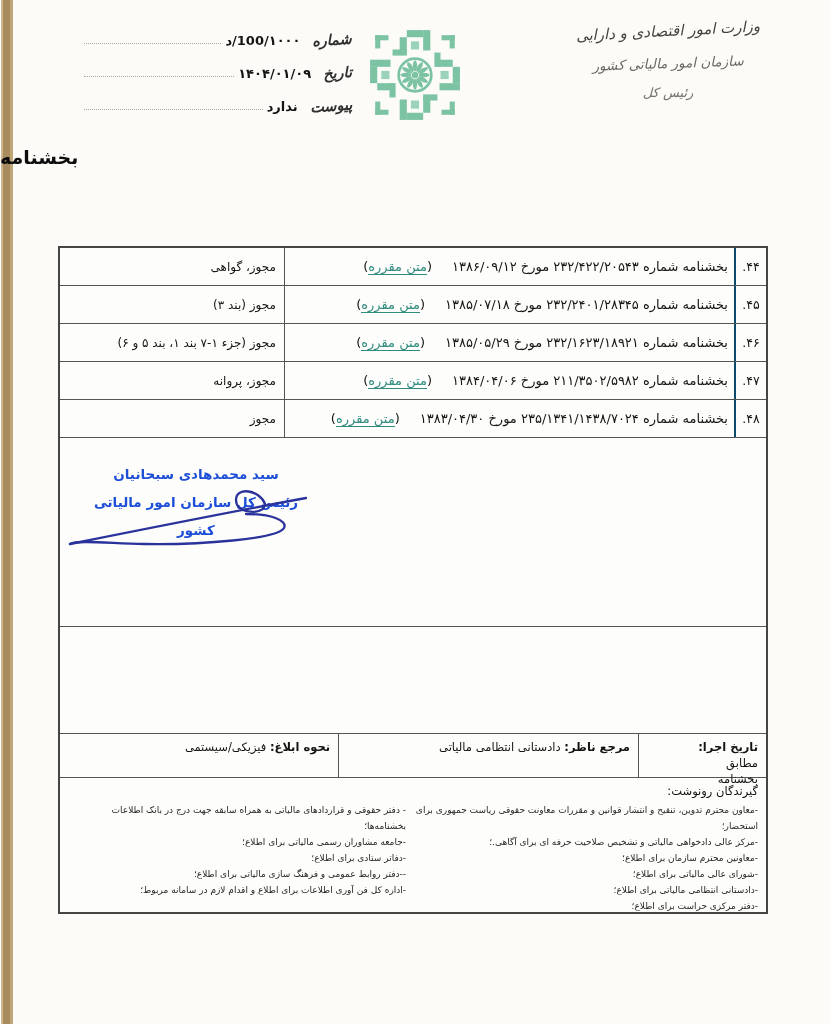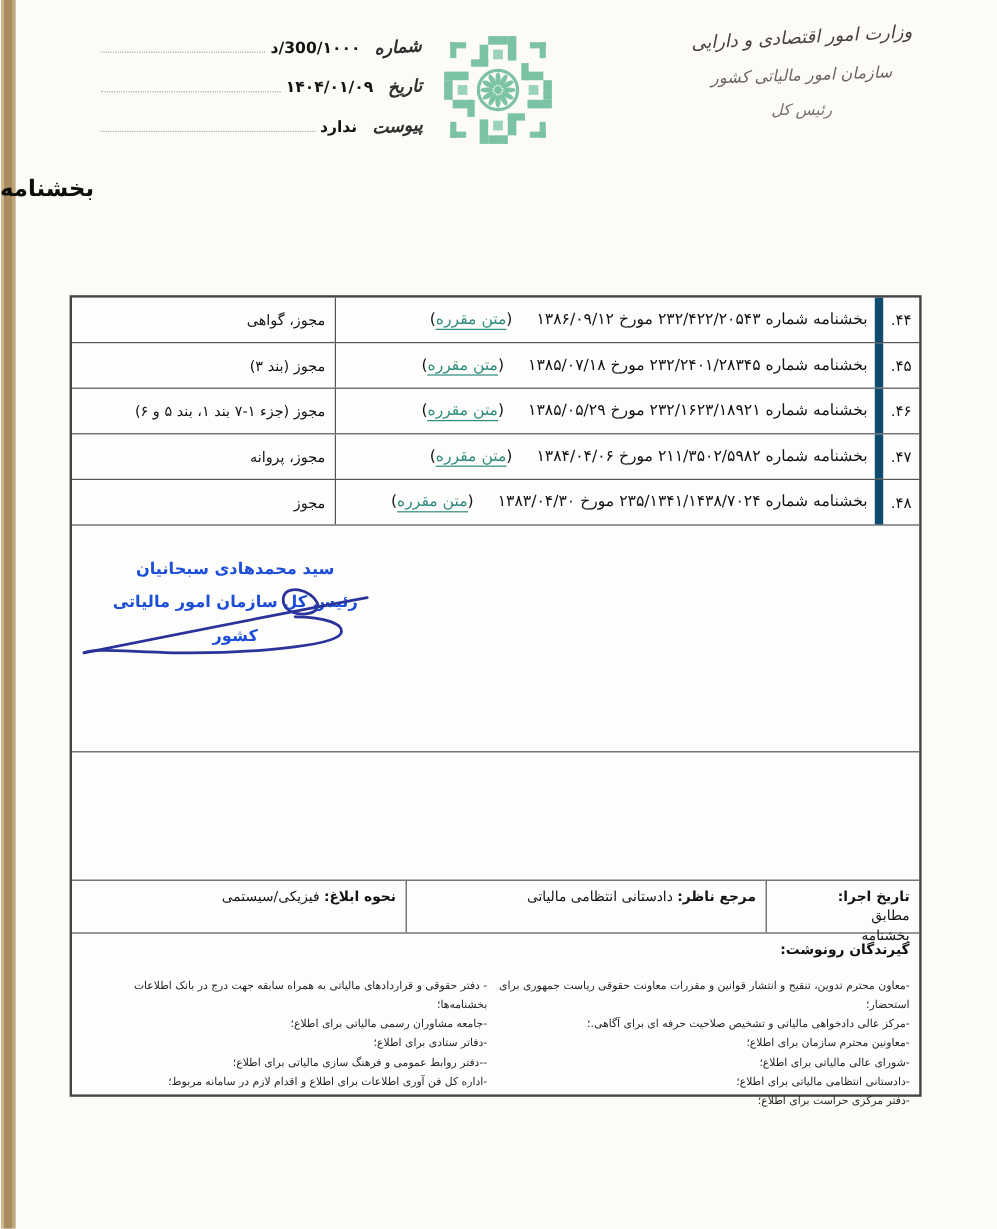--- a/index.html
+++ b/index.html
@@ -25,21 +25,21 @@
   .meta-label{font-style:italic;font-weight:bold;font-size:14.5px;color:#2f2f2f;
               transform:rotate(-4deg);white-space:nowrap;}
   .meta-value{font-weight:bold;font-size:13px;margin:0 12px 0 4px;white-space:nowrap;}
   .meta-dots{flex:1;border-bottom:1px dotted #ababab;margin-bottom:4px;min-width:18px;}
   .ltr-visual{unicode-bidi:bidi-override;direction:ltr;}
 
   
   .doc-table{position:absolute;top:246px;left:58px;width:710px;box-sizing:border-box;
              border:2px solid #454545;background:#fdfdfb;display:flex;flex-direction:column;}
   .reg-row{display:flex;height:37px;border-bottom:1px solid #555;}
-  .cell-no{width:30px;border-left:7px solid #0c4a6e;display:flex;align-items:center;
+  .cell-no{width:30px;border-left:2px solid #0c4a6e;display:flex;align-items:center;
            justify-content:center;font-size:12.5px;}
   .cell-text{width:450px;border-left:1px solid #555;display:flex;align-items:center;
              padding:0 6px;font-size:13px;white-space:nowrap;box-sizing:border-box;}
   .cell-cat{flex:1;display:flex;align-items:center;padding:0 8px;font-size:12px;white-space:nowrap;}
   .link-wrap{margin-right:20px;white-space:nowrap;}
   .reg-link{color:#2f8b7e;text-decoration:none;border-bottom:1px solid #2f8b7e;cursor:pointer;}
 
   .sig-cell{height:188px;border-bottom:1px solid #555;position:relative;}
   .sig-text{position:absolute;top:22px;left:26px;width:220px;text-align:center;
             font-weight:bold;font-size:13.5px;line-height:28px;color:#1d4ed8;}
@@ -48,21 +48,21 @@
   .empty-cell{height:106px;border-bottom:1px solid #555;}
 
   .info-row{display:flex;height:43px;border-bottom:1px solid #555;font-size:11.5px;}
   .info-cell{padding:5px 8px;box-sizing:border-box;line-height:16px;}
   .info-exec{width:128px;border-left:1px solid #555;padding-left:47px;}
   .info-sup{width:300px;border-left:1px solid #555;}
   .info-notif{flex:1;}
   .info-label{font-weight:bold;}
 
   .cc-cell{height:134px;padding:6px 8px;box-sizing:border-box;}
-  .cc-heading{font-size:11.5px;font-weight:bold;margin-bottom:16px;color:#111;}
+  .cc-heading{font-size:11.5px;font-weight:normal;margin-bottom:4px;color:#111;}
   .cc-cols{display:flex;}
   .cc-col-right{width:352px;}
   .cc-col-left{flex:1;padding-left:4px;}
   .cc-item{font-size:9px;line-height:16px;color:#262626;text-align:right;}
 </style>
 </head>
 <body>
 
 <div class="sheet">
   <div class="edge-strip"></div>
@@ -109,21 +109,21 @@
         <use href="#petal" transform="rotate(300 48 48)"></use>
         <use href="#petal" transform="rotate(330 48 48)"></use>
         <circle cx="48" cy="48" r="3.2"></circle>
       </g>
     </svg>
   </div>
 
   <div class="meta-block">
     <div class="meta-line">
       <span class="meta-label">شماره</span>
-      <span class="meta-value ltr-visual">د/300/۱۰۰۰</span>
+      <span class="meta-value ltr-visual">د/100/۱۰۰۰</span>
       <span class="meta-dots"></span>
     </div>
     <div class="meta-line">
       <span class="meta-label">تاریخ</span>
       <span class="meta-value">۱۴۰۴/۰۱/۰۹</span>
       <span class="meta-dots"></span>
     </div>
     <div class="meta-line">
       <span class="meta-label">پیوست</span>
       <span class="meta-value">ندارد</span>

